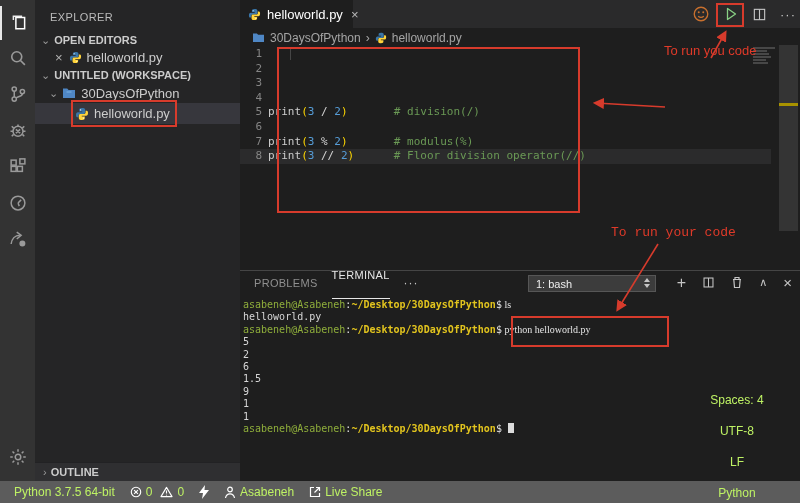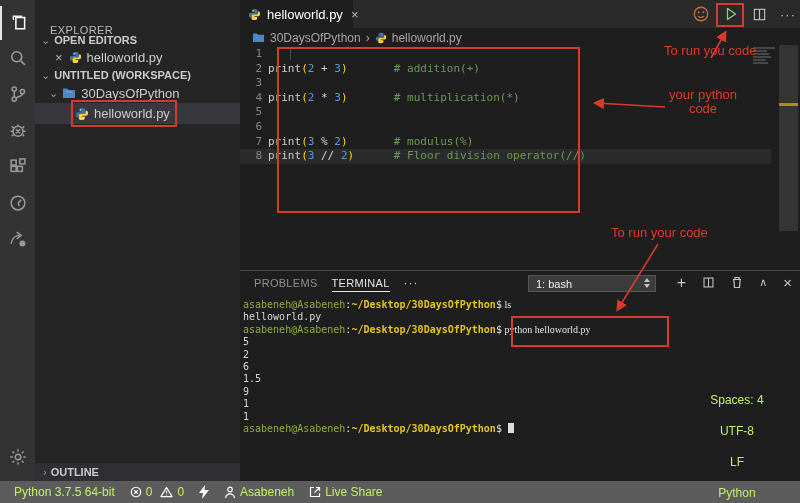--- a/index.html
+++ b/index.html
@@ -9,21 +9,21 @@
     background:#1e1e1e; font-family:"Liberation Sans",sans-serif;
     color:#cccccc; -webkit-font-smoothing:antialiased;
   }
   
   #activitybar { position:absolute; left:0; top:0; width:35px; height:481px; background:#333333; }
   .ab-item { position:absolute; left:0; width:35px; height:34px; display:flex; align-items:center; justify-content:center; color:#9a9a9a; }
   .ab-item.active { color:#ffffff; border-left:2px solid #e7e7e7; }
   .ab-item svg { display:block; }
   
   #sidebar { position:absolute; left:35px; top:0; width:205px; height:481px; background:#252526; }
-  .sb-title { position:absolute; left:15px; top:24px; font-size:11px; color:#bbbbbb; letter-spacing:0.4px; }
+  .sb-title { position:absolute; left:15px; top:11px; font-size:11px; color:#bbbbbb; letter-spacing:0.4px; }
   .sb-row { position:absolute; left:0; width:205px; height:18px; display:flex; align-items:center; font-size:13px; color:#cccccc; white-space:nowrap; }
   .sb-section { font-size:11px; font-weight:bold; color:#cccccc; }
   .chev { color:#9a9a9a; font-size:11px; margin-right:4px; }
   .sb-row .icon { display:inline-flex; margin-right:5px; }
   .sb-selected { background:#37373d; }
   #outline-row { position:absolute; left:0; top:462px; width:205px; height:19px; background:#2f2f31; border-top:1px solid #222224; display:flex; align-items:center; }
   
   #tabbar { position:absolute; left:240px; top:0; width:560px; height:28px; background:#2a2a2b; }
   #tab-active { position:absolute; left:0; top:0; width:113px; height:28px; background:#1e1e1e; display:flex; align-items:center; padding:0 8px; gap:6px; font-size:13px; color:#ffffff; }
   .tab-close { color:#b8b8b8; font-size:13px; margin-left:2px; }
@@ -43,21 +43,21 @@
   #indent-guide { position:absolute; left:50px; top:2px; width:1px; height:11px; background:#464646; }
   
   #minimap { position:absolute; left:513px; top:0px; width:26px; height:20px; }
   #minimap .mm-line { height:2px; margin-bottom:1px; background:#6a6a6a; opacity:.55; }
   #scrollbar { position:absolute; left:539px; top:-2px; width:19px; height:186px; background:rgba(121,121,121,0.25); }
   #overview-mark { position:absolute; left:539px; top:56px; width:19px; height:3px; background:#a89200; }
   
   #panel { position:absolute; left:240px; top:270px; width:560px; height:211px; background:#1e1e1e; border-top:1px solid #454545; }
   #panel-header { position:absolute; left:0; top:0; width:100%; height:23px; display:flex; align-items:center; }
   .panel-tab { font-size:11px; color:#8f8f8f; margin-left:14px; letter-spacing:0.3px; }
-  .panel-tab.active { color:#e7e7e7; border-bottom:1px solid #e7e7e7; padding-bottom:2px; margin-top:3px; }
+  .panel-tab.active { color:#e7e7e7; border-bottom:1px solid #e7e7e7; padding-bottom:17px; margin-top:3px; }
   .panel-more { color:#c5c5c5; margin-left:14px; font-size:12px; letter-spacing:1px; }
   #shell-select { position:absolute; left:288px; top:4px; width:128px; height:17px; background:#3c3c3c; border:1px solid #565656; color:#efefef; font-size:11px; display:flex; align-items:center; padding-left:7px; }
   .spinner { position:absolute; right:5px; top:2px; display:flex; flex-direction:column; gap:2px; }
   .spinner i { width:0; height:0; border-left:3px solid transparent; border-right:3px solid transparent; }
   .spinner .up { border-bottom:4px solid #c5c5c5; }
   .spinner .dn { border-top:4px solid #c5c5c5; }
   #panel-actions { position:absolute; right:8px; top:0; height:23px; display:flex; align-items:center; gap:16px; color:#c5c5c5; }
   #terminal-body { position:absolute; left:3px; top:28px; font-family:"DejaVu Sans Mono",monospace; font-size:10px; line-height:12.4px; white-space:pre; }
   .t-user { color:#8fae3b; }
   .t-sym  { color:#e2e2e2; }
@@ -246,31 +246,30 @@
     <span>helloworld.py</span>
   </div>
 
   <div id="code-region">
     <div id="code-lines">
         <div class="code-line">
           <span class="gutter">1</span>
         </div>
         <div class="code-line">
           <span class="gutter">2</span>
-          <span class="src"><span class="tk-id">print</span><span class="tk-p">(</span><span class="tk-n">2</span><span class="tk-w"> </span><span class="tk-o">+</span><span class="tk-w"> </span><span class="tk-n">3</span><span class="tk-p">)</span><span class="tk-c">       # addition(+)</span></span>
         </div>
         <div class="code-line">
           <span class="gutter">3</span>
         </div>
         <div class="code-line">
           <span class="gutter">4</span>
-          <span class="src"><span class="tk-id">print</span><span class="tk-p">(</span><span class="tk-n">2</span><span class="tk-w"> </span><span class="tk-o">*</span><span class="tk-w"> </span><span class="tk-n">3</span><span class="tk-p">)</span><span class="tk-c">       # multiplication(*)</span></span>
         </div>
         <div class="code-line">
           <span class="gutter">5</span>
+          <span class="src"><span class="tk-id">print</span><span class="tk-p">(</span><span class="tk-n">3</span><span class="tk-w"> </span><span class="tk-o">/</span><span class="tk-w"> </span><span class="tk-n">2</span><span class="tk-p">)</span><span class="tk-c">       # division(/)</span></span>
         </div>
         <div class="code-line">
           <span class="gutter">6</span>
         </div>
         <div class="code-line">
           <span class="gutter">7</span>
           <span class="src"><span class="tk-id">print</span><span class="tk-p">(</span><span class="tk-n">3</span><span class="tk-w"> </span><span class="tk-o">%</span><span class="tk-w"> </span><span class="tk-n">2</span><span class="tk-p">)</span><span class="tk-c">       # modulus(%)</span></span>
         </div>
         <div class="code-line current">
           <span class="gutter">8</span>
@@ -381,22 +380,21 @@
 
     </div>
   </div>
 
   <div class="ann-box" style="left:716px; top:3px;  width:28px;  height:24px;"></div>
   <div class="ann-box" style="left:277px; top:47px; width:303px; height:166px;"></div>
   <div class="ann-box" style="left:71px;  top:100px;width:106px; height:27px;"></div>
   <div class="ann-box" style="left:511px; top:316px;width:158px; height:31px;"></div>
 
   <div class="ann-text" style="left:664px; top:44px; white-space:nowrap;">To run you code</div>
-  <div class="ann-text" style="left:663px; top:88px; width:80px; text-align:center;">your python code</div>
-  <div class="ann-text" style="left:611px; top:226px; white-space:nowrap;">To run your code</div>
+  <div class="ann-text" style="left:611px; top:226px; white-space:nowrap;font-family:Liberation Mono, monospace;">To run your code</div>
 
   <svg id="overlay">
     <defs>
       <marker id="arrowhead" markerWidth="7" markerHeight="7" refX="5" refY="3.5" orient="auto">
         <polygon points="0 0, 7 3.5, 0 7" fill="#d73b2c"></polygon>
       </marker>
     </defs>
     <line x1="711" y1="58" x2="725" y2="33" stroke="#d73b2c" stroke-width="1.6" marker-end="url(#arrowhead)"></line>
     <line x1="665" y1="107" x2="596" y2="103" stroke="#d73b2c" stroke-width="1.6" marker-end="url(#arrowhead)"></line>
     <line x1="658" y1="244" x2="618" y2="309" stroke="#d73b2c" stroke-width="1.6" marker-end="url(#arrowhead)"></line>

